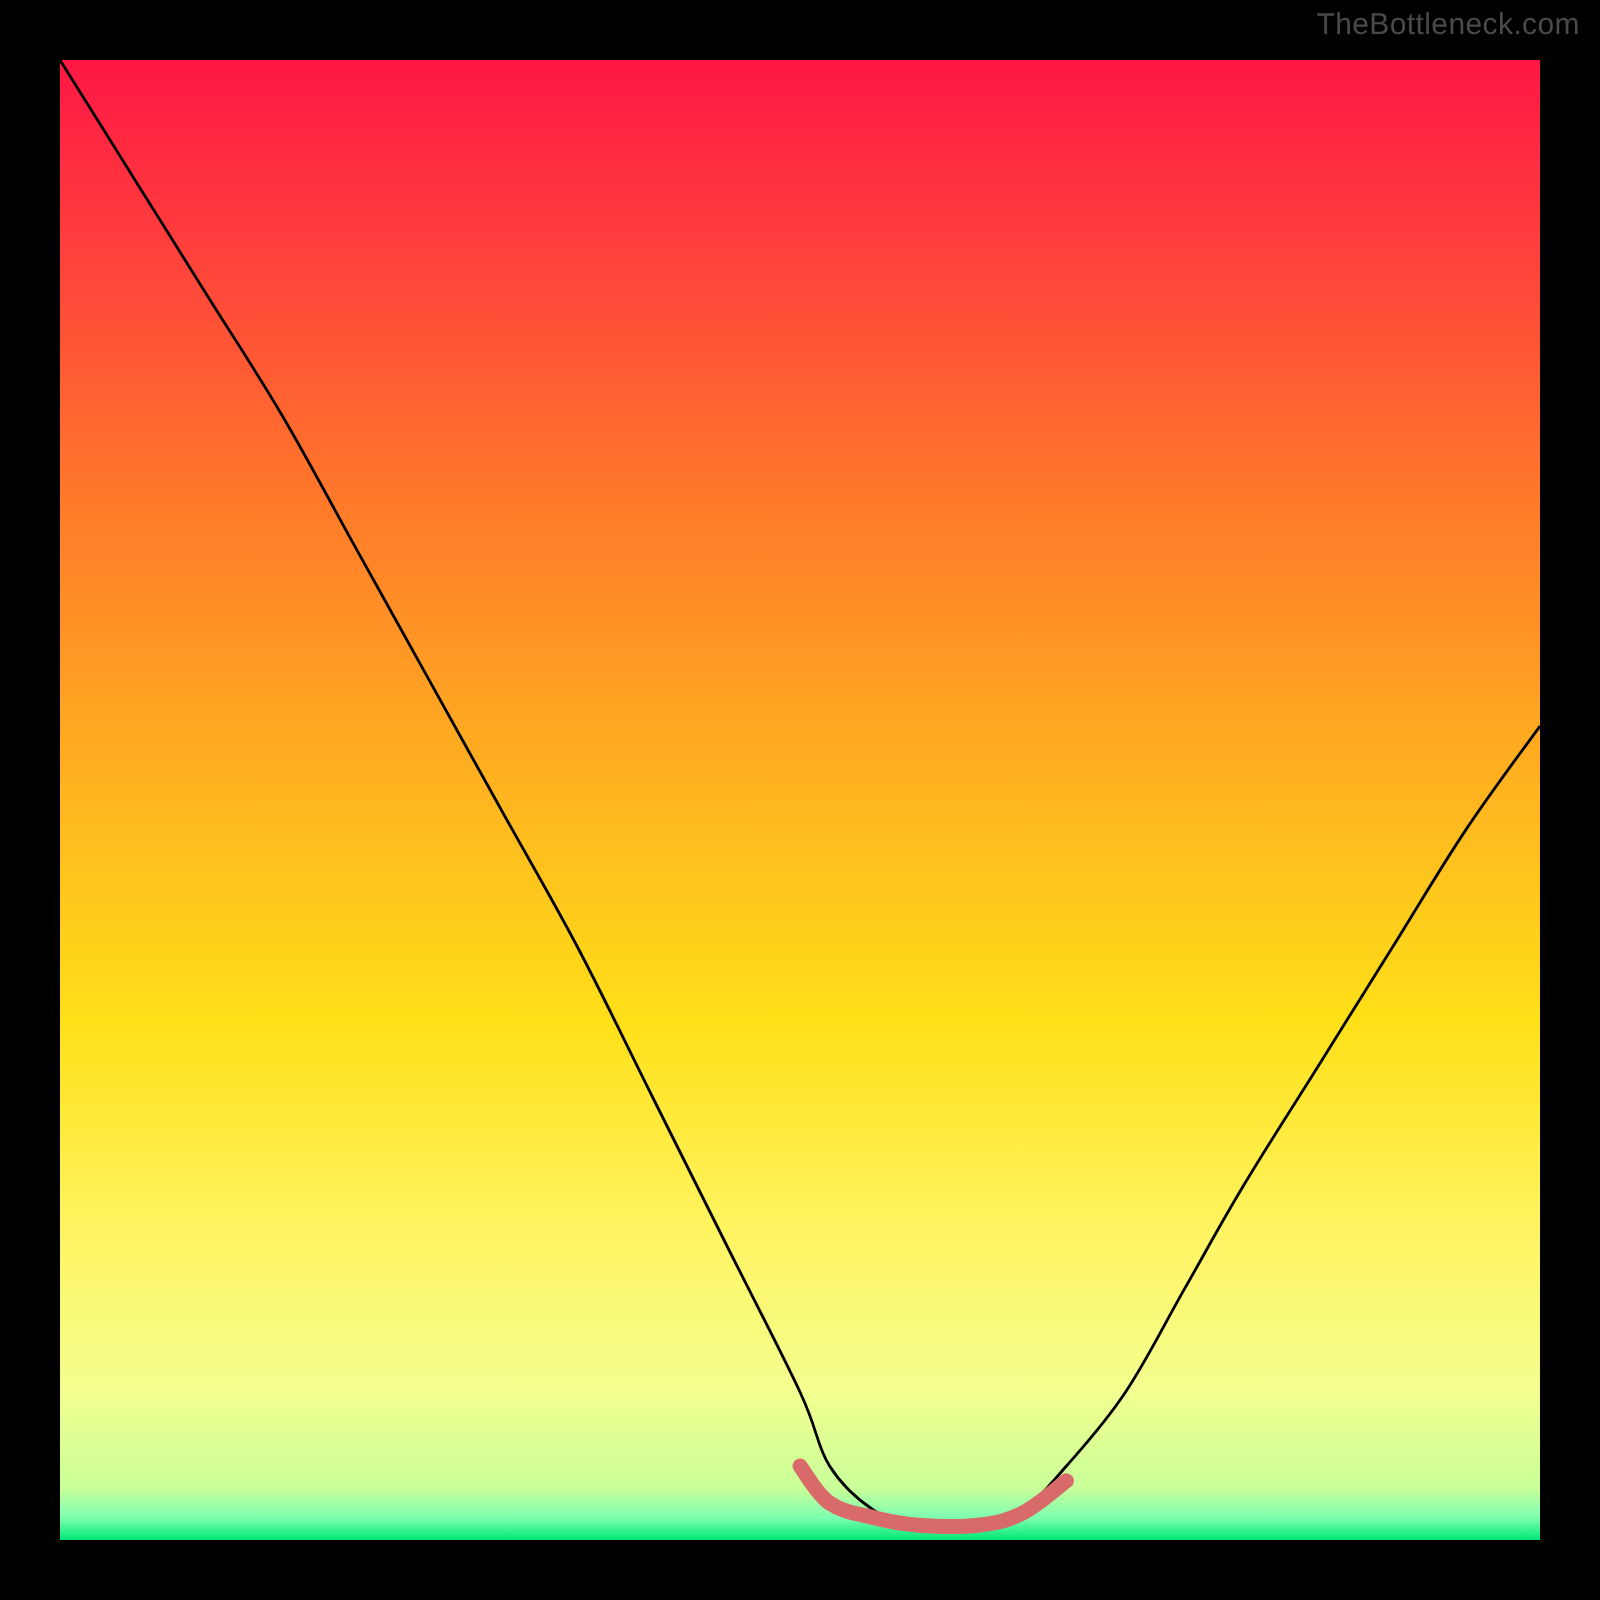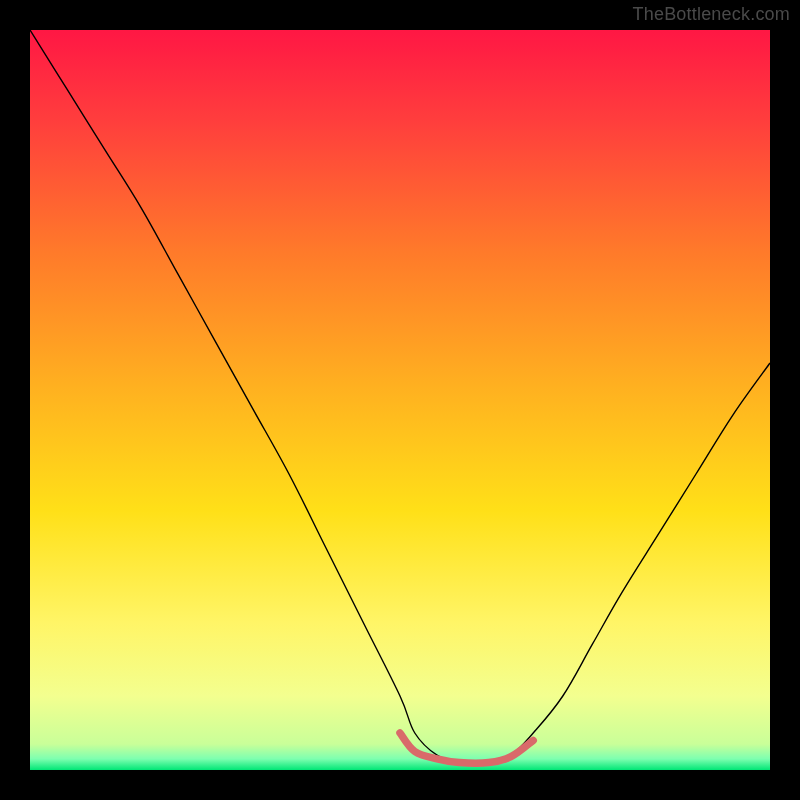--- a/index.html
+++ b/index.html
@@ -8,21 +8,21 @@
     width: 800px;
     height: 800px;
     background: #000;
     position: relative;
   }
   .watermark {
     position: absolute;
     top: 4px;
     right: 10px;
     font-family: Arial, Helvetica, sans-serif;
-    font-size: 18px;
+    font-size: 15px;
     font-weight: 500;
     color: #4a4a4a;
     letter-spacing: 0.2px;
     z-index: 10;
   }
   .plot {
     position: absolute;
     left: 30px;
     top: 30px;
     width: 740px;

